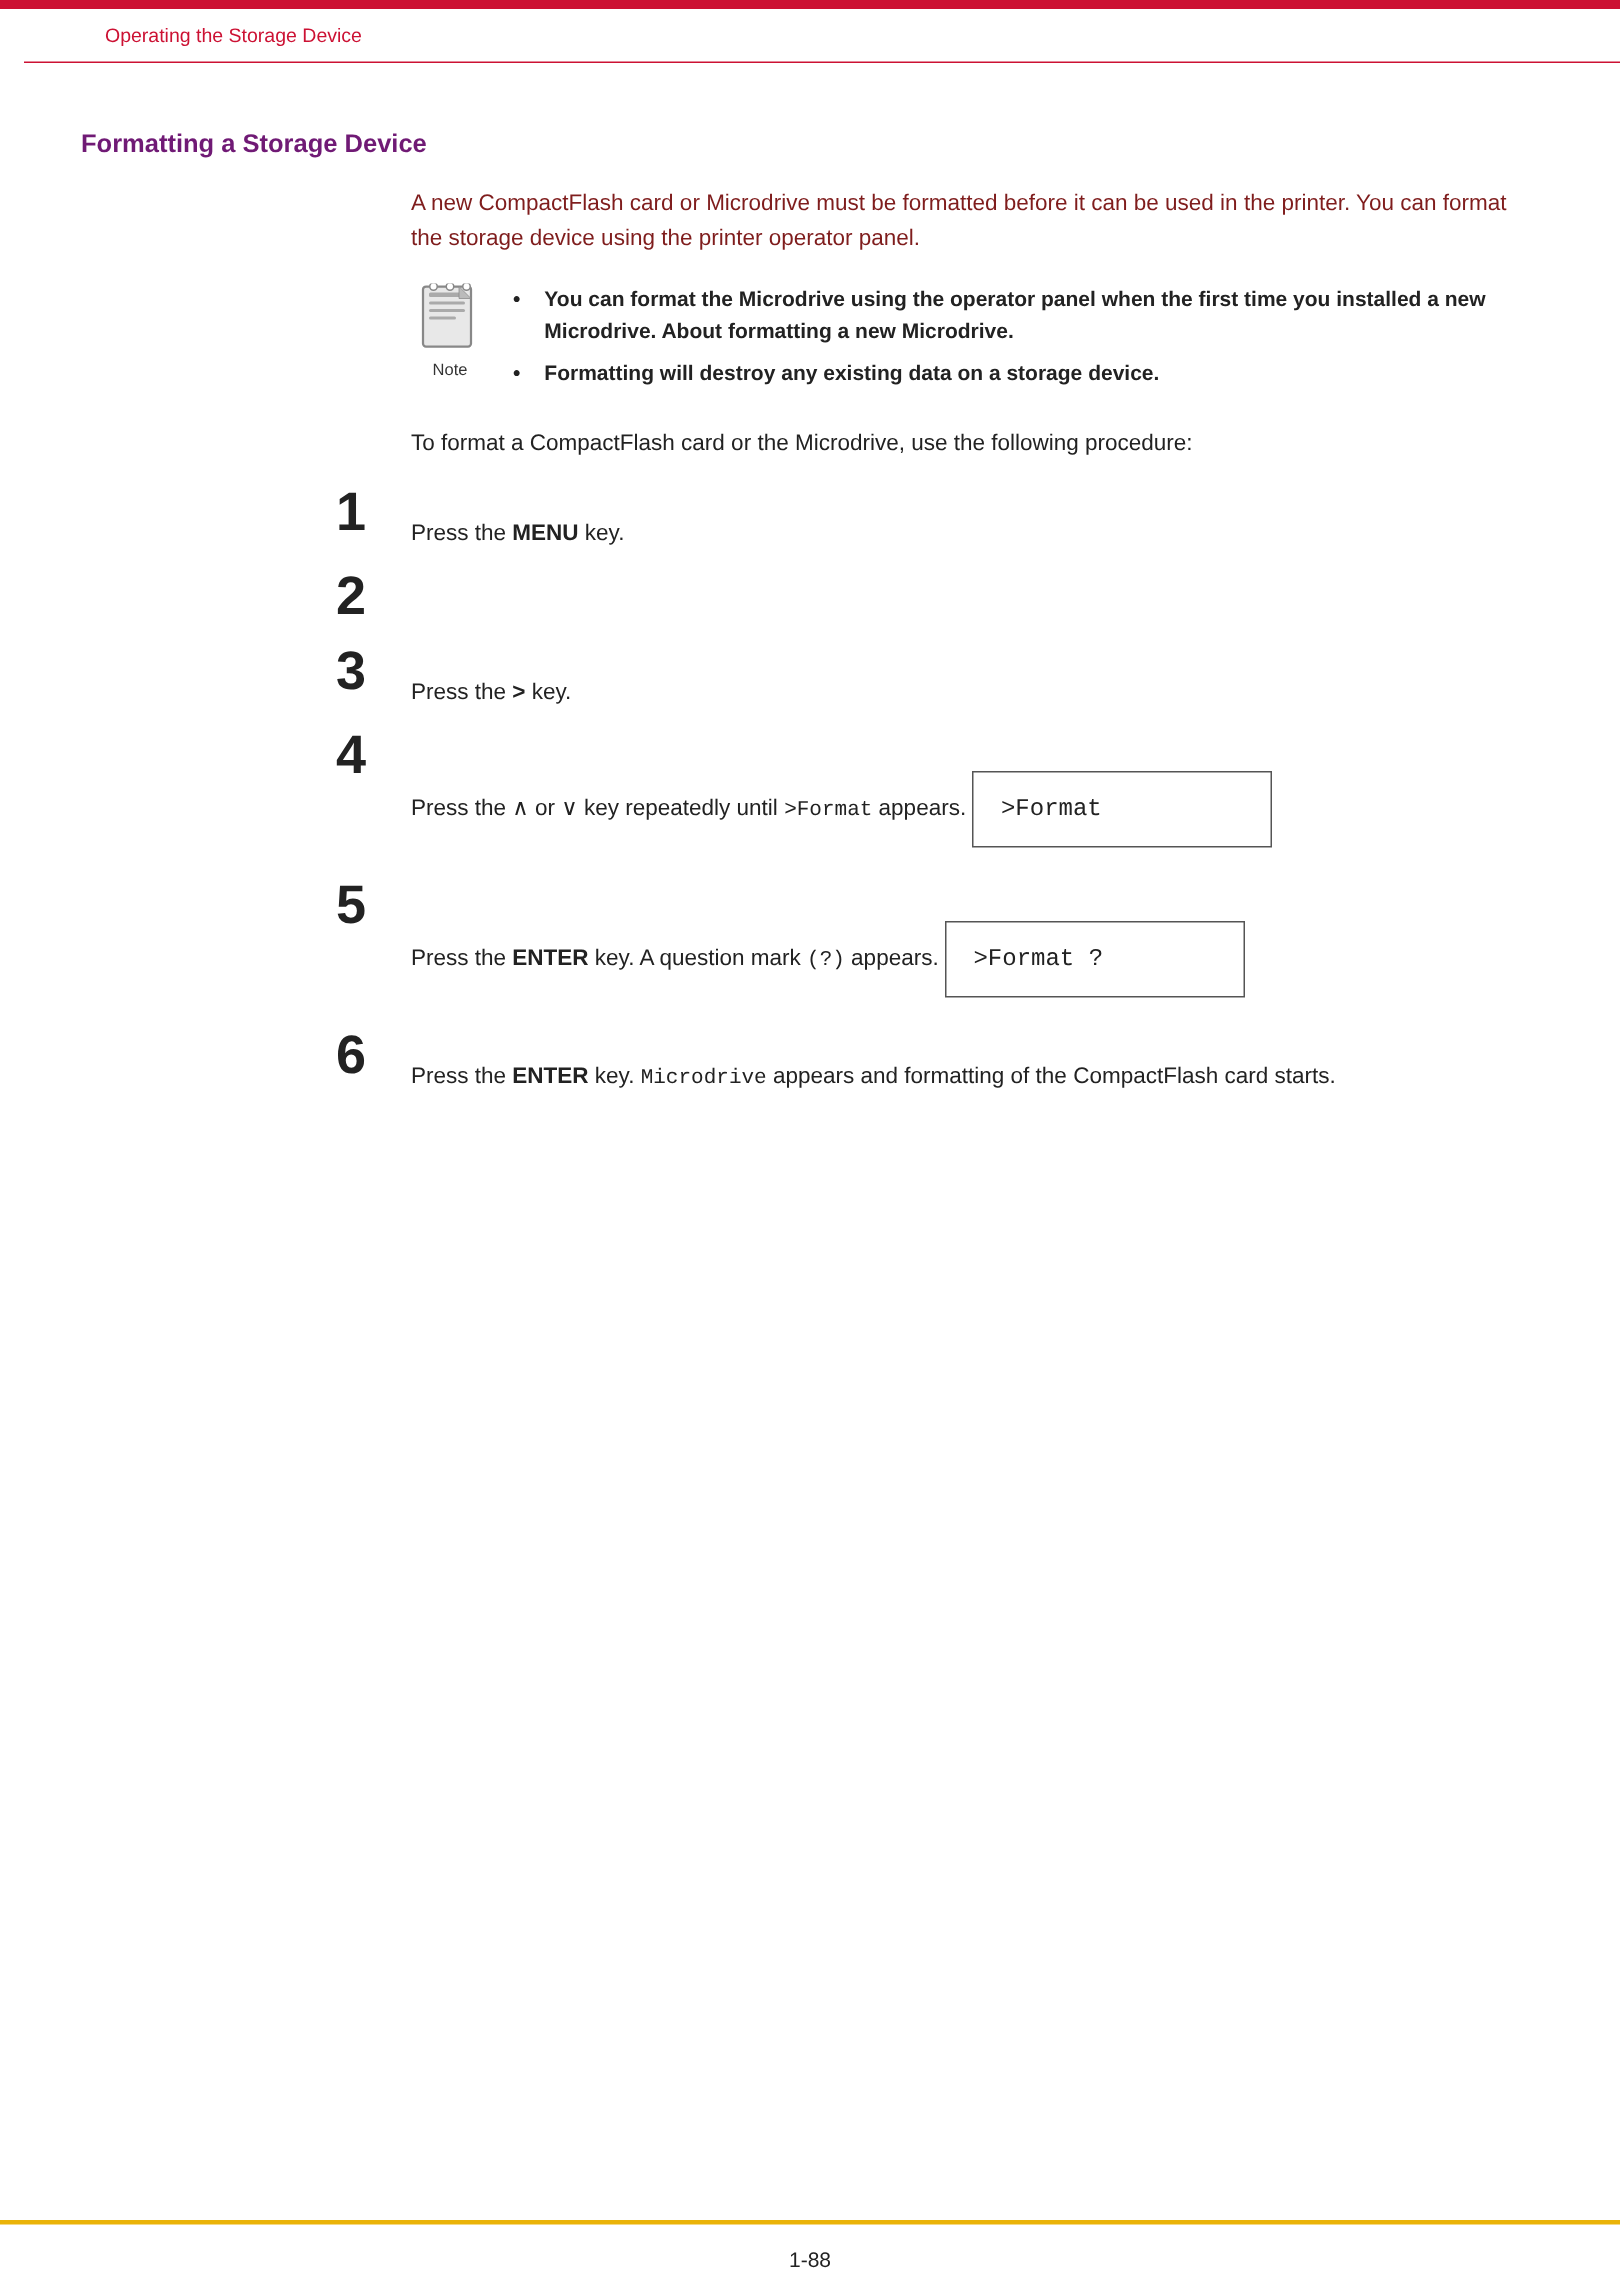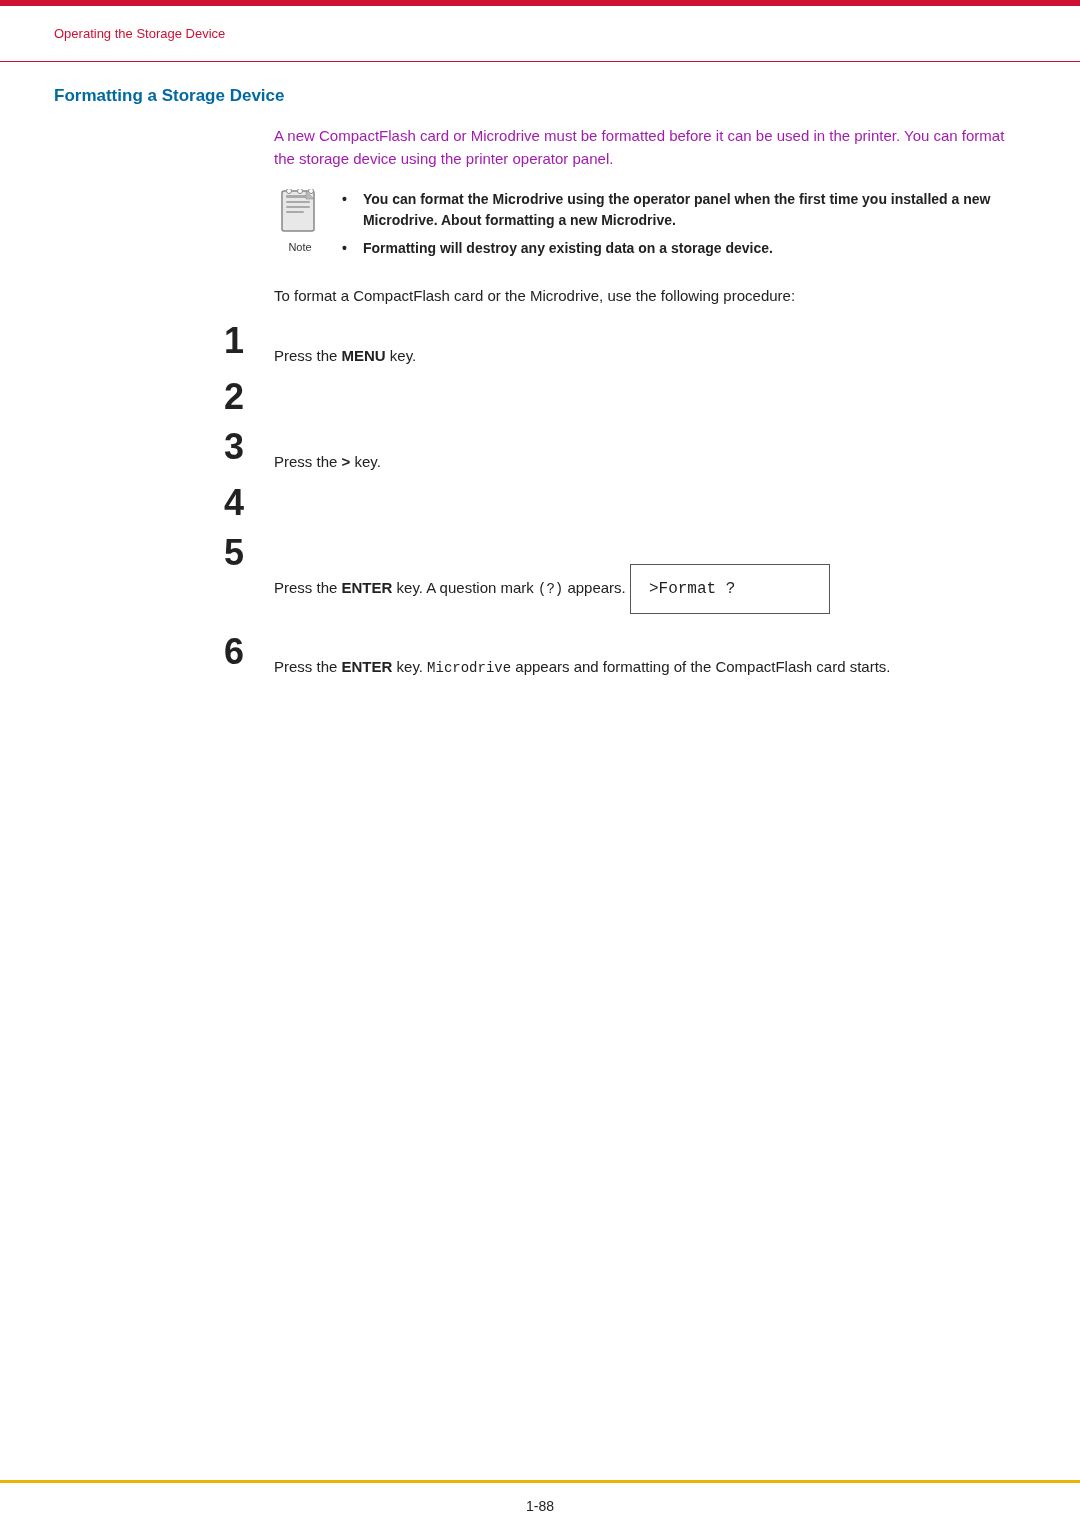--- a/index.html
+++ b/index.html
@@ -19,23 +19,23 @@
       top: 0;
       left: 0;
       right: 0;
       height: 6px;
       background: #cc1133;
     }
 
     .header-bar {
       position: absolute;
       top: 6px;
-      left: 0;
+      left: 16px;
       right: 0;
-      height: 56px;
+      height: 36px;
       border-bottom: 1px solid #cc1133;
       display: flex;
       align-items: center;
       padding: 0 54px;
     }
 
     .header-text {
       color: #cc1133;
       font-size: 13px;
     }
@@ -44,32 +44,32 @@
       position: absolute;
       top: 56px;
       left: 54px;
       right: 54px;
       bottom: 60px;
     }
 
     .section-title {
       font-size: 17px;
       font-weight: bold;
-      color: #0369a1;
+      color: #701a75;
       font-family: Arial, Helvetica, sans-serif;
       margin-top: 30px;
       margin-bottom: 18px;
     }
 
     .intro-text {
       margin-left: 220px;
       margin-bottom: 18px;
       font-size: 15px;
       line-height: 1.55;
-      color: #a21caf;
+      color: #7f1d1d;
     }
 
     .note-box {
       display: flex;
       margin-left: 220px;
       margin-bottom: 18px;
       gap: 16px;
       align-items: flex-start;
     }
 
@@ -252,20 +252,24 @@
 
     <div class="step">
       <div class="step-number">3</div>
       <div class="step-content">
         Press the <strong>&gt;</strong> key.
       </div>
     </div>
 
     <div class="step">
       <div class="step-number">4</div>
+      <div class="step-content">
+        Press the ∧ or ∨ key repeatedly until <span class="inline-code">&gt;Format</span> appears.
+        <div class="lcd-box">&gt;Format</div>
+      </div>
     </div>
 
     <div class="step">
       <div class="step-number">5</div>
       <div class="step-content">
         Press the <strong>ENTER</strong> key. A question mark <span class="inline-code">(?)</span> appears.
         <div class="lcd-box">&gt;Format ?</div>
       </div>
     </div>
 

